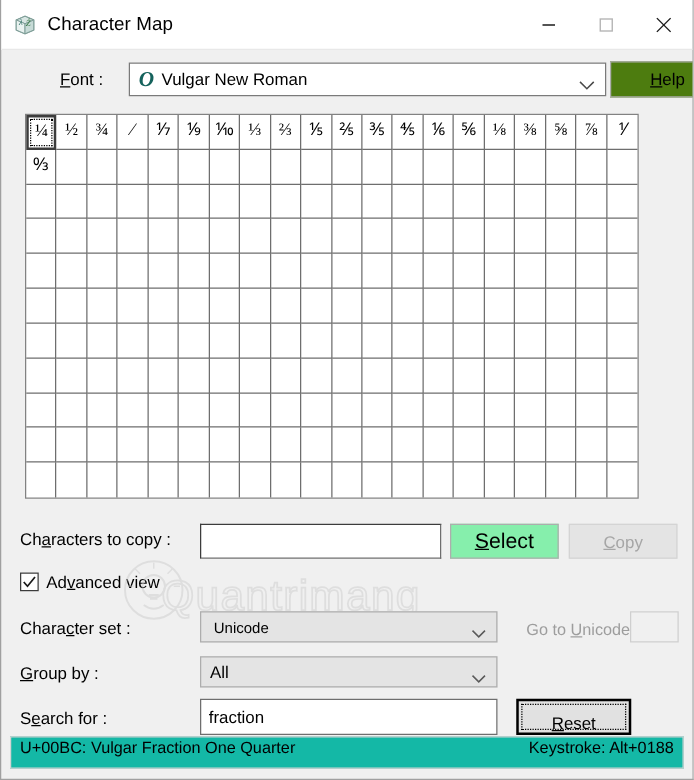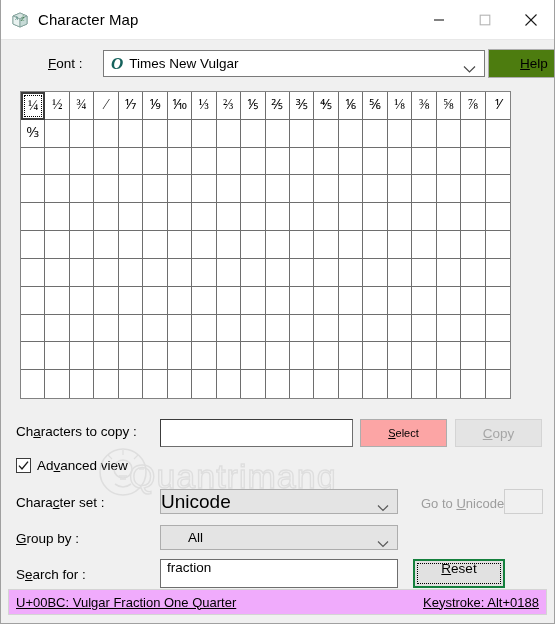--- a/index.html
+++ b/index.html
@@ -144,23 +144,23 @@
     position: absolute; left: 159px; top: 419px;
     width: 193px; height: 28px;
     background: #fff;
     border: 1px solid #6e6e6e;
     border-top-color: #3c3c3c;
     border-left-color: #3c3c3c;
   }
   #select-button {
     position: absolute; left: 359px; top: 419px;
     width: 87px; height: 28px;
-    background: #fca5a5; border: 1px solid #adadad;
+    background: #86efac; border: 1px solid #adadad;
     display: flex; align-items: center; justify-content: center;
-    font-size: 11px; color: #000;
+    font-size: 17px; color: #000;
   }
   #copy-button {
     position: absolute; left: 454px; top: 419px;
     width: 87px; height: 28px;
     background: #e4e4e4; border: 1px solid #d4d4d4;
     display: flex; align-items: center; justify-content: center;
     font-size: 13.5px; color: #a6a6a6;
   }
 
   
@@ -192,21 +192,21 @@
     position: absolute; left: 15px; top: 495px;
     font-size: 13.5px; color: #000;
   }
   #charset-combo {
     position: absolute; left: 159px; top: 489px;
     width: 238px; height: 25px;
     background: #e4e4e4;
     border: 1px solid #adadad;
     display: flex; align-items: center;
   }
-  #charset-value { margin-left: 0; font-size: 19px; color: #000; }
+  #charset-value { margin-left: 10px; font-size: 12px; color: #000; }
   .combo-arrow { position: absolute; right: 8px; top: 8px; }
 
   #gotounicode-label {
     position: absolute; left: 420px; top: 496px;
     font-size: 13px; color: #9d9d9d;
   }
   #gotounicode-input {
     position: absolute; left: 503px; top: 489px;
     width: 39px; height: 25px;
     background: #f0f0f0;
@@ -216,62 +216,61 @@
   
   #groupby-label {
     position: absolute; left: 15px; top: 531px;
     font-size: 13.5px; color: #000;
   }
   #groupby-combo {
     position: absolute; left: 159px; top: 525px;
     width: 238px; height: 25px;
     background: #e4e4e4;
     border: 1px solid #adadad;
-    display: flex; align-items: center; padding-left: 20px;
+    display: flex; align-items: center;
   }
   #groupby-value { margin-left: 7px; font-size: 13.5px; color: #000; }
 
   
   #search-label {
     position: absolute; left: 15px; top: 567px;
     font-size: 13.5px; color: #000; text-align: center;
   }
   #search-input {
     position: absolute; left: 159px; top: 559px;
     width: 238px; height: 29px;
     background: #fff;
     border: 1px solid #6e6e6e;
-    display: flex; align-items: flex-start;
+    display: flex; align-items: center;
   }
   #search-value { margin-left: 6px; font-size: 13.5px; color: #000; }
   #reset-button {
     position: absolute; left: 412px; top: 559px;
     width: 92px; height: 29px;
     background: #e1e1e1;
-    border: 2px solid #15803d;
-    display: flex; align-items: flex-start; justify-content: center;
+    border: 2px solid #000000;
+    display: flex; align-items: flex-end; justify-content: center;
     font-size: 13.5px; color: #000;
   }
   #reset-inner {
     position: absolute; left: 2px; right: 2px; top: 2px; bottom: 2px;
     border: 1px dotted #000;
     pointer-events: none;
   }
 
   
   #statusbar {
     position: absolute;
     left: 7px; right: 7px; bottom: 8px;
     height: 26px;
     border: 1px solid #d4d4d4;
-    background: #f0abfc;
-    display: flex; align-items: center;
+    background: #14b8a6;
+    display: flex; align-items: flex-start;
     justify-content: space-between;
     padding: 0 7px;
-    text-decoration: underline;
   }
   #status-left  { font-size: 13px; color: #000; }
   #status-right { font-size: 13px; color: #000; }
 
   .u { text-decoration: underline; text-decoration-thickness: 1px; }
 </style>
 </head>
 <body>
 
 <div id="window">
@@ -307,21 +306,21 @@
         <line x1="12.5" y1="1.5" x2="1.5" y2="12.5" stroke="#1a1a1a" stroke-width="1.1"></line>
       </svg>
     </div>
   </div>
 
   <div id="fontrow">
     <div id="font-label"><span class="u">F</span>ont :</div>
 
     <div id="font-combo">
       <span id="ot-icon">O</span>
-      <span id="font-value">Times New Vulgar</span>
+      <span id="font-value">Vulgar New Roman</span>
       <span id="font-arrow">
         <svg width="13" height="9" viewBox="0 0 13 9">
           <polyline points="1,1.5 6.5,7 12,1.5" fill="none" stroke="#4a4a4a" stroke-width="1.2"></polyline>
         </svg>
       </span>
     </div>
 
     <div id="help-button">
       <span><span class="u">H</span>elp</span>
     </div>

